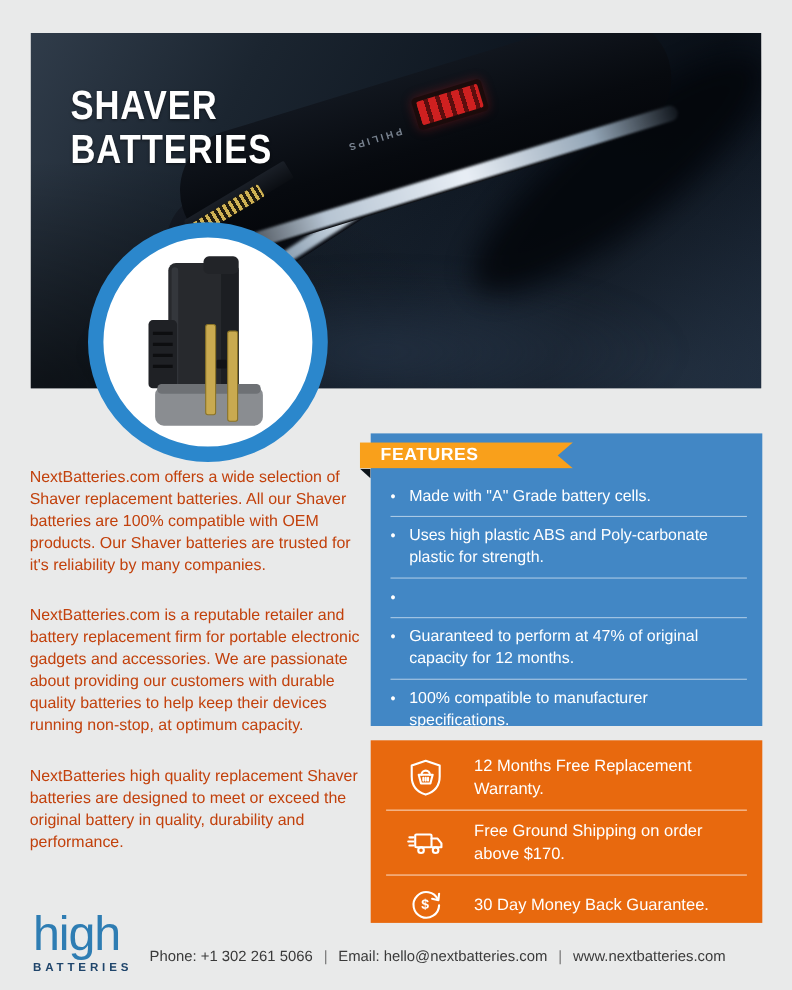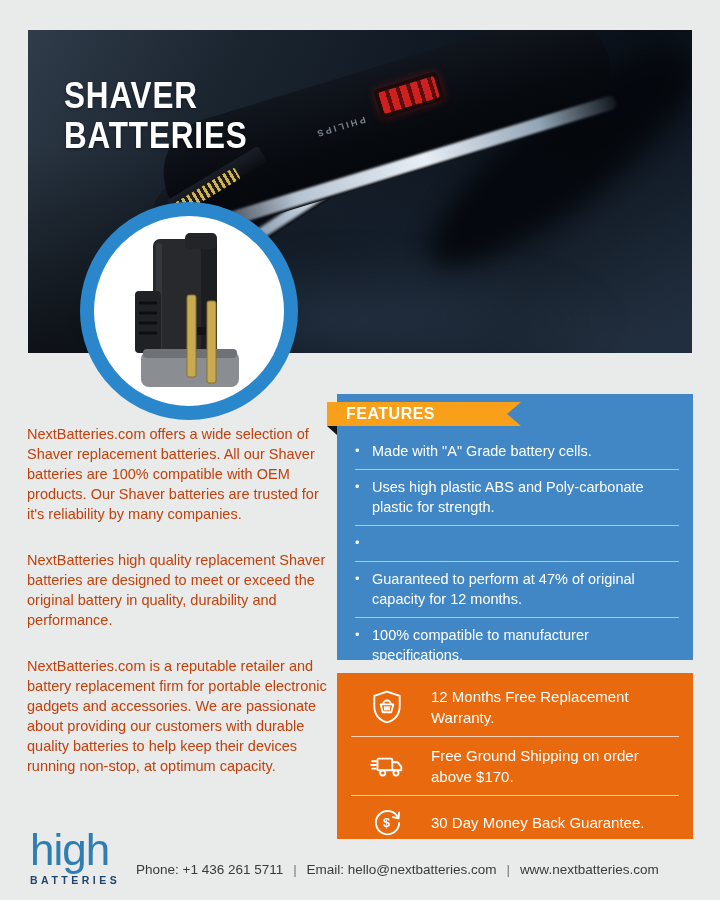--- a/index.html
+++ b/index.html
@@ -125,22 +125,22 @@
       <rect x="18" y="120" width="98" height="36" rx="8" fill="#8a8d91"></rect>
       <rect x="20" y="118" width="94" height="9" rx="4" fill="#6e7175"></rect>
       <rect x="64" y="64" width="9" height="82" rx="2" fill="#c9aa50" stroke="#8a7326" stroke-width="1"></rect>
       <rect x="84" y="70" width="9" height="82" rx="2" fill="#c9aa50" stroke="#8a7326" stroke-width="1"></rect>
       <rect x="74" y="96" width="9" height="8" rx="1" fill="#121316"></rect>
     </svg>
   </div>
 
   <div class="intro-col">
     <p>NextBatteries.com offers a wide selection of Shaver replacement batteries. All our Shaver batteries are 100% compatible with OEM products. Our Shaver batteries are trusted for it's reliability by many companies.</p>
+    <p>NextBatteries.com is a reputable retailer and battery replacement firm for portable electronic gadgets and accessories. We are passionate about providing our customers with durable quality batteries to help keep their devices running non-stop, at optimum capacity.</p>
     <p>NextBatteries high quality replacement Shaver batteries are designed to meet or exceed the original battery in quality, durability and performance.</p>
-    <p>NextBatteries.com is a reputable retailer and battery replacement firm for portable electronic gadgets and accessories. We are passionate about providing our customers with durable quality batteries to help keep their devices running non-stop, at optimum capacity.</p>
   </div>
 
   <div class="features-ribbon">FEATURES</div>
   <div class="ribbon-fold"></div>
   <div class="features-panel">
     <div class="feat-row">
       <span class="dot">•</span>
       <span>Made with "A" Grade battery cells.</span>
     </div>
     <div class="feat-divider"></div>
@@ -198,18 +198,18 @@
       </svg>
       <div class="svc-text">30 Day Money Back Guarantee.</div>
     </div>
   </div>
 
   <div class="footer-logo">
     <div class="logo-primary">high</div>
     <div class="logo-secondary">BATTERIES</div>
   </div>
   <div class="footer-contact">
-    <span>Phone: +1 436 261 5711</span><span class="contact-divider">|</span>
+    <span>Phone: +1 302 261 5066</span><span class="contact-divider">|</span>
     <span>Email: hello@nextbatteries.com</span><span class="contact-divider">|</span>
     <span>www.nextbatteries.com</span>
   </div>
 
 </div>
 
 </body></html>

